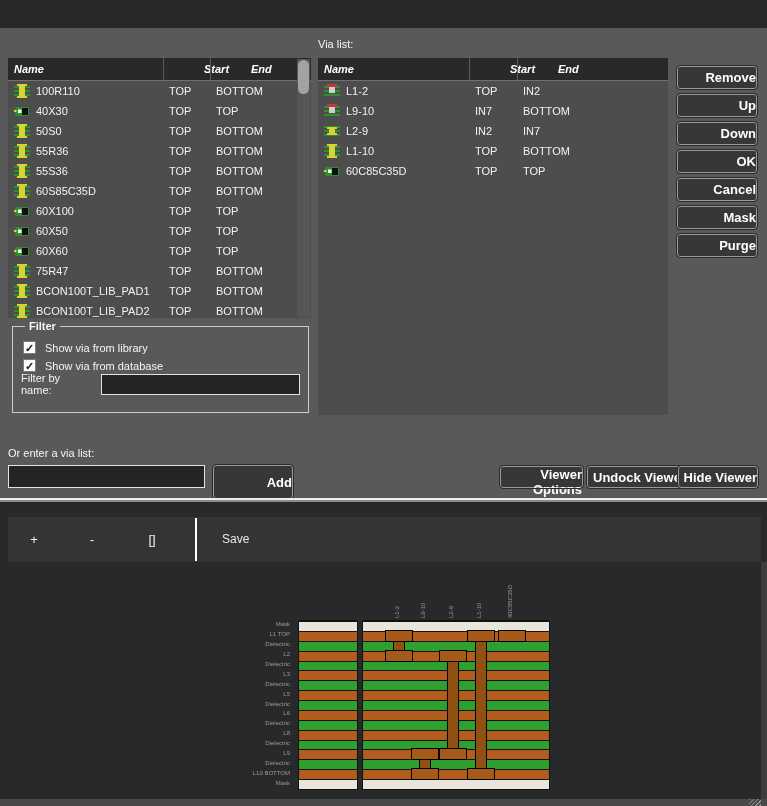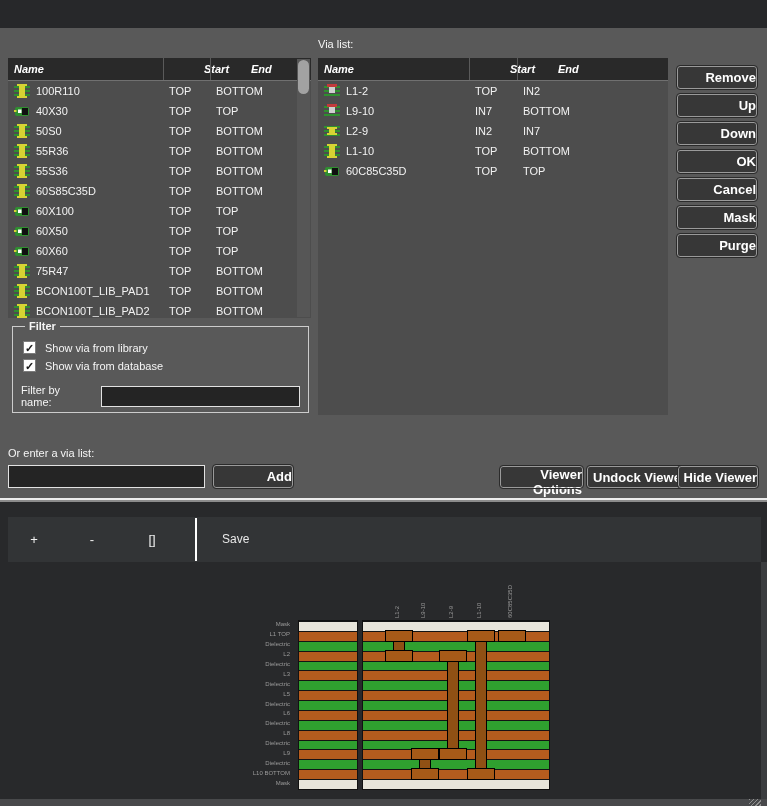--- a/index.html
+++ b/index.html
@@ -33,30 +33,30 @@
   .cell { white-space:nowrap; overflow:hidden; }
 
   .scrollbar { position:absolute; right:1px; top:1px; width:13px; height:258px; background:#565656; }
   .scroll-thumb { position:absolute; left:1px; top:1px; width:11px; height:34px; background:#a2a2a2; border-radius:6px; }
 
   
   .filter-box { position:absolute; left:12px; top:292px; width:297px; height:93px; border:1px solid #cccccc; color:#f5f5f5; padding:4px 8px 0 8px; }
   .filter-box legend { font-size:11px; font-weight:bold; padding:0 4px; margin-left:4px; color:#f5f5f5; }
   .cb-row { display:flex; align-items:center; margin:5px 0 0 2px; font-size:11px; }
   .cb { display:inline-block; width:13px; height:13px; background:#fff; border:1px solid #7c7c7c; color:#1a1a1a; font-size:11px; font-weight:bold; line-height:12px; text-align:center; margin-right:9px; }
-  .filter-name-row { display:flex; align-items:center; margin-top:12px; font-size:11px; }
+  .filter-name-row { display:flex; align-items:center; margin-top:0; font-size:11px; }
   .dark-input { background:#242424; border:1px solid #e2e2e2; color:#eee; height:21px; font-size:11px; padding:0 4px; font-family:"Liberation Sans",sans-serif; }
   .filter-name-row .dark-input { width:201px; margin-left:8px; }
 
   
   .btn { position:absolute; background:#373737; border:1px solid #9a9a9a; outline:1px solid #2b2b2b; border-radius:3px; color:#fff; font-size:13px; font-weight:bold; font-family:"Liberation Sans",sans-serif; text-align:right; cursor:pointer; }
   .act-btn { left:677px; width:80px; height:23px; }
 
   .add-input { position:absolute; left:8px; top:437px; width:197px; height:23px; }
-  .add-btn { left:213px; top:437px; width:80px; height:23px; }
+  .add-btn { left:213px; top:437px; width:80px; height:34px; }
   .vwr-btn { top:438px; height:22px; }
 
   
   .sep1 { position:absolute; left:0; top:498px; width:767px; height:2px; background:#ececec; }
   .sep2 { position:absolute; left:0; top:500px; width:767px; height:2px; background:#8c8c8c; }
 
   
   .viewer { position:absolute; left:0; top:502px; width:767px; height:304px; background:#28292b; }
   .vtoolbar { position:absolute; left:8px; right:6px; top:15px; height:45px; background:#323436; }
   .vtb-btn { position:absolute; top:0; height:45px; line-height:45px; text-align:center; width:40px; color:#f0f0f0; font-size:13px; cursor:pointer; }

